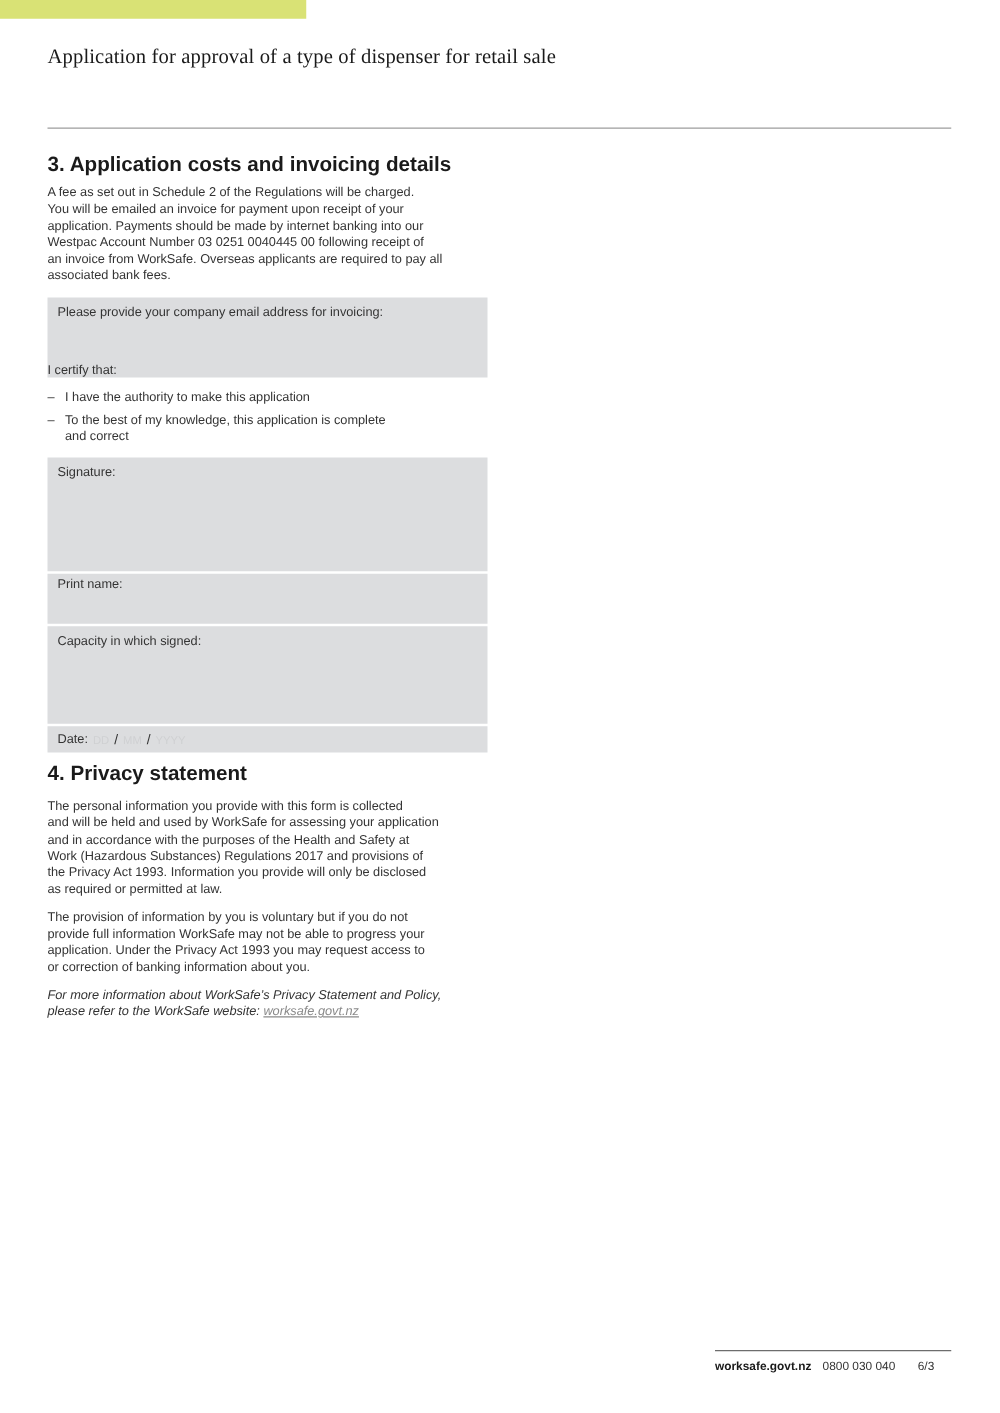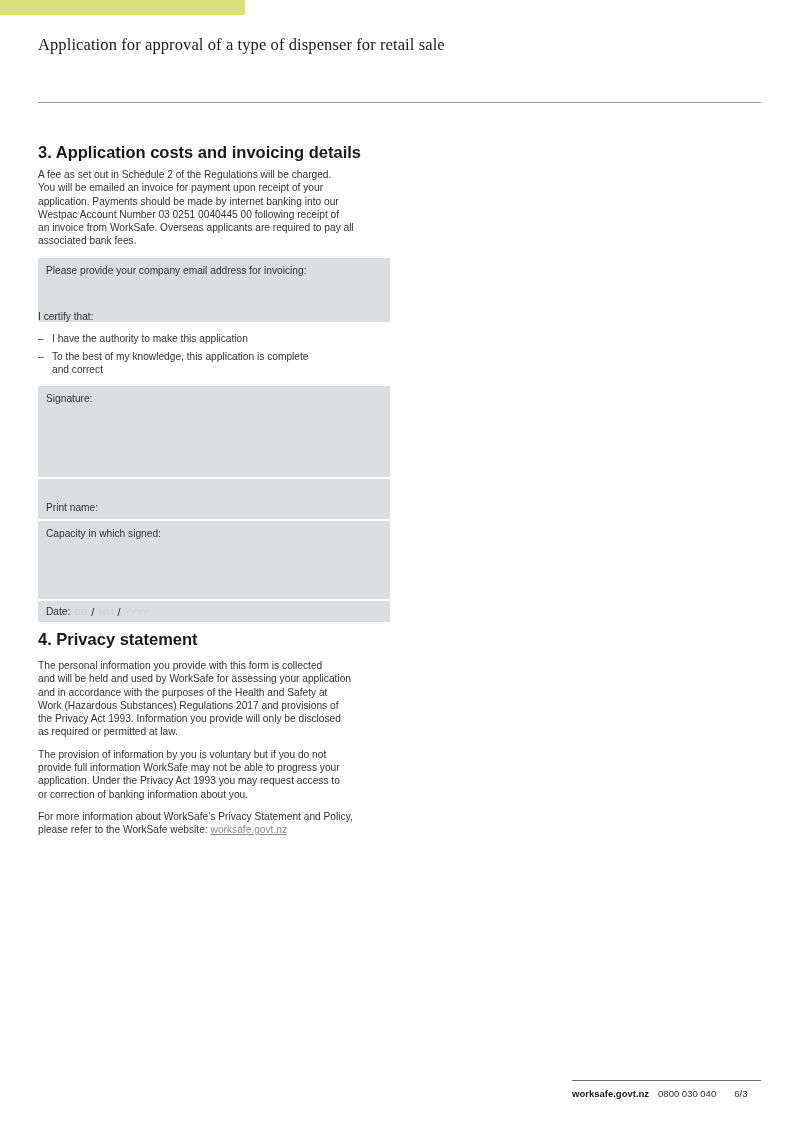--- a/index.html
+++ b/index.html
@@ -3,21 +3,21 @@
   <meta charset="utf-8">
   <style>
     html, body { margin: 0; padding: 0; }
     body {
       width: 800px; height: 1130px; position: relative; background: #ffffff;
       font-family: "Liberation Sans", sans-serif; color: #1d1d1b; overflow: hidden;
     }
     .accent-bar { position: absolute; left: 0; top: 0; width: 245px; height: 15px; background: #d9e275; }
     .doc-title { position: absolute; left: 38px; top: 35px; font-size: 16.5px; font-weight: 400; color: #1a1a1a; letter-spacing: 0.1px; font-family: Liberation Serif, serif; }
     .title-rule { position: absolute; left: 38px; top: 102px; width: 723px; height: 1px; background: #9d9d9d; }
-    .col { position: absolute; left: 38px; width: 352px; margin-top: 20px; }
+    .col { position: absolute; left: 38px; width: 352px; }
     h2 { margin: 0; font-size: 16.5px; font-weight: 700; color: #1a1a1a; }
     p { margin: 0; font-size: 10.2px; line-height: 13.3px; color: #333; }
     .field { background: #dcdddf; font-size: 10.2px; color: #333; box-sizing: border-box; padding: 7px 8px; }
     .field + .field { margin-top: 2px; }
     .list { margin: 0; padding: 0; list-style: none; }
     .list li { position: relative; padding-left: 14px; font-size: 10.2px; line-height: 13.3px; color: #333; margin-bottom: 4px; }
     .list li .dash { position: absolute; left: 0; top: 0; }
     .date-row { display: flex; align-items: center; }
     .date-ph { color: #cfd0d2; margin: 0 4px; font-size: 9px; }
     .date-sep { color: #333; font-size: 11px; }
@@ -63,21 +63,21 @@
       <span>To the best of my knowledge, this application is complete</span><br>
       <span>and correct</span>
     </li>
   </ul>
 </div>
 
 <div class="col" style="top:366px;">
   <div class="field" style="height:91px;">
     <span>Signature:</span>
   </div>
-  <div class="field" style="height:40px; padding-top:23px;">
+  <div class="field" style="height:40px; padding-top:3px;">
     <span>Print name:</span>
   </div>
   <div class="field" style="height:78px;">
     <span>Capacity in which signed:</span>
   </div>
   <div class="field date-row" style="height:21px;">
     <span>Date:</span>
     <span class="date-ph">DD</span>
     <span class="date-sep">/</span>
     <span class="date-ph">MM</span>
@@ -95,21 +95,21 @@
     <span>Work (Hazardous Substances) Regulations 2017 and provisions of</span><br>
     <span>the Privacy Act 1993. Information you provide will only be disclosed</span><br>
     <span>as required or permitted at law.</span>
   </p>
   <p style="margin-top:9px;">
     <span>The provision of information by you is voluntary but if you do not</span><br>
     <span>provide full information WorkSafe may not be able to progress your</span><br>
     <span>application. Under the Privacy Act 1993 you may request access to</span><br>
     <span>or correction of banking information about you.</span>
   </p>
-  <p style="margin-top:9px;">
+  <p style="margin-top:9px;font-style:italic;">
     <span>For more information about WorkSafe’s Privacy Statement and Policy,</span><br>
     <span>please refer to the WorkSafe website: </span><a class="link">worksafe.govt.nz</a>
   </p>
 </div>
 
 <div class="footer-rule"></div>
 <div class="footer">
   <span class="site">worksafe.govt.nz</span>
   <span class="phone">0800 030 040</span>
   <span class="page">6/3</span>

